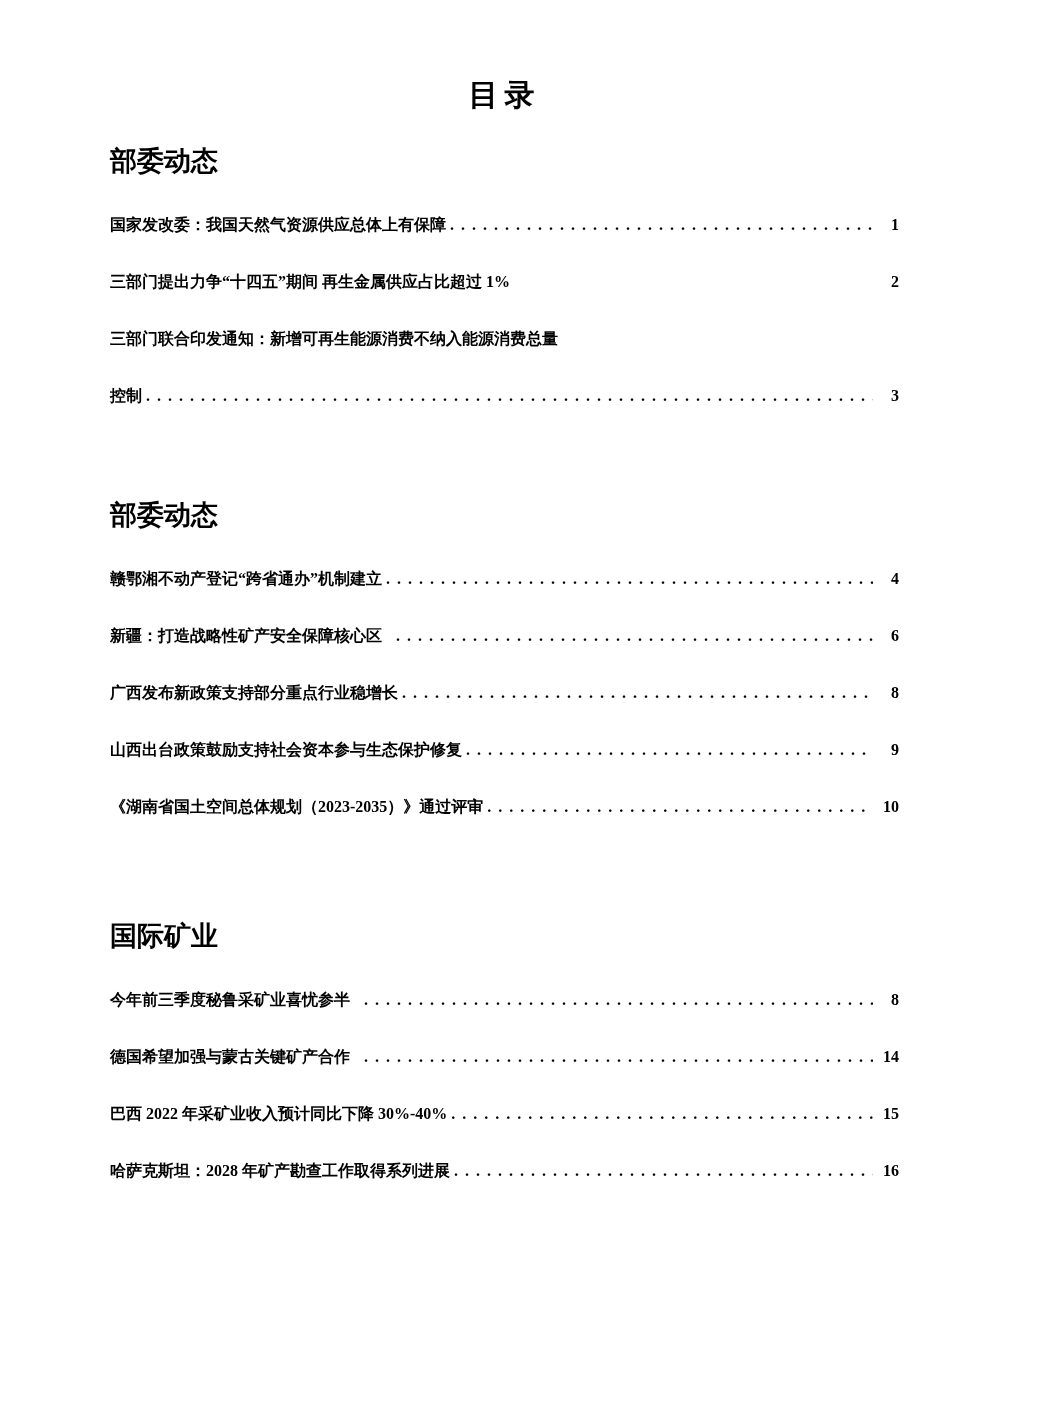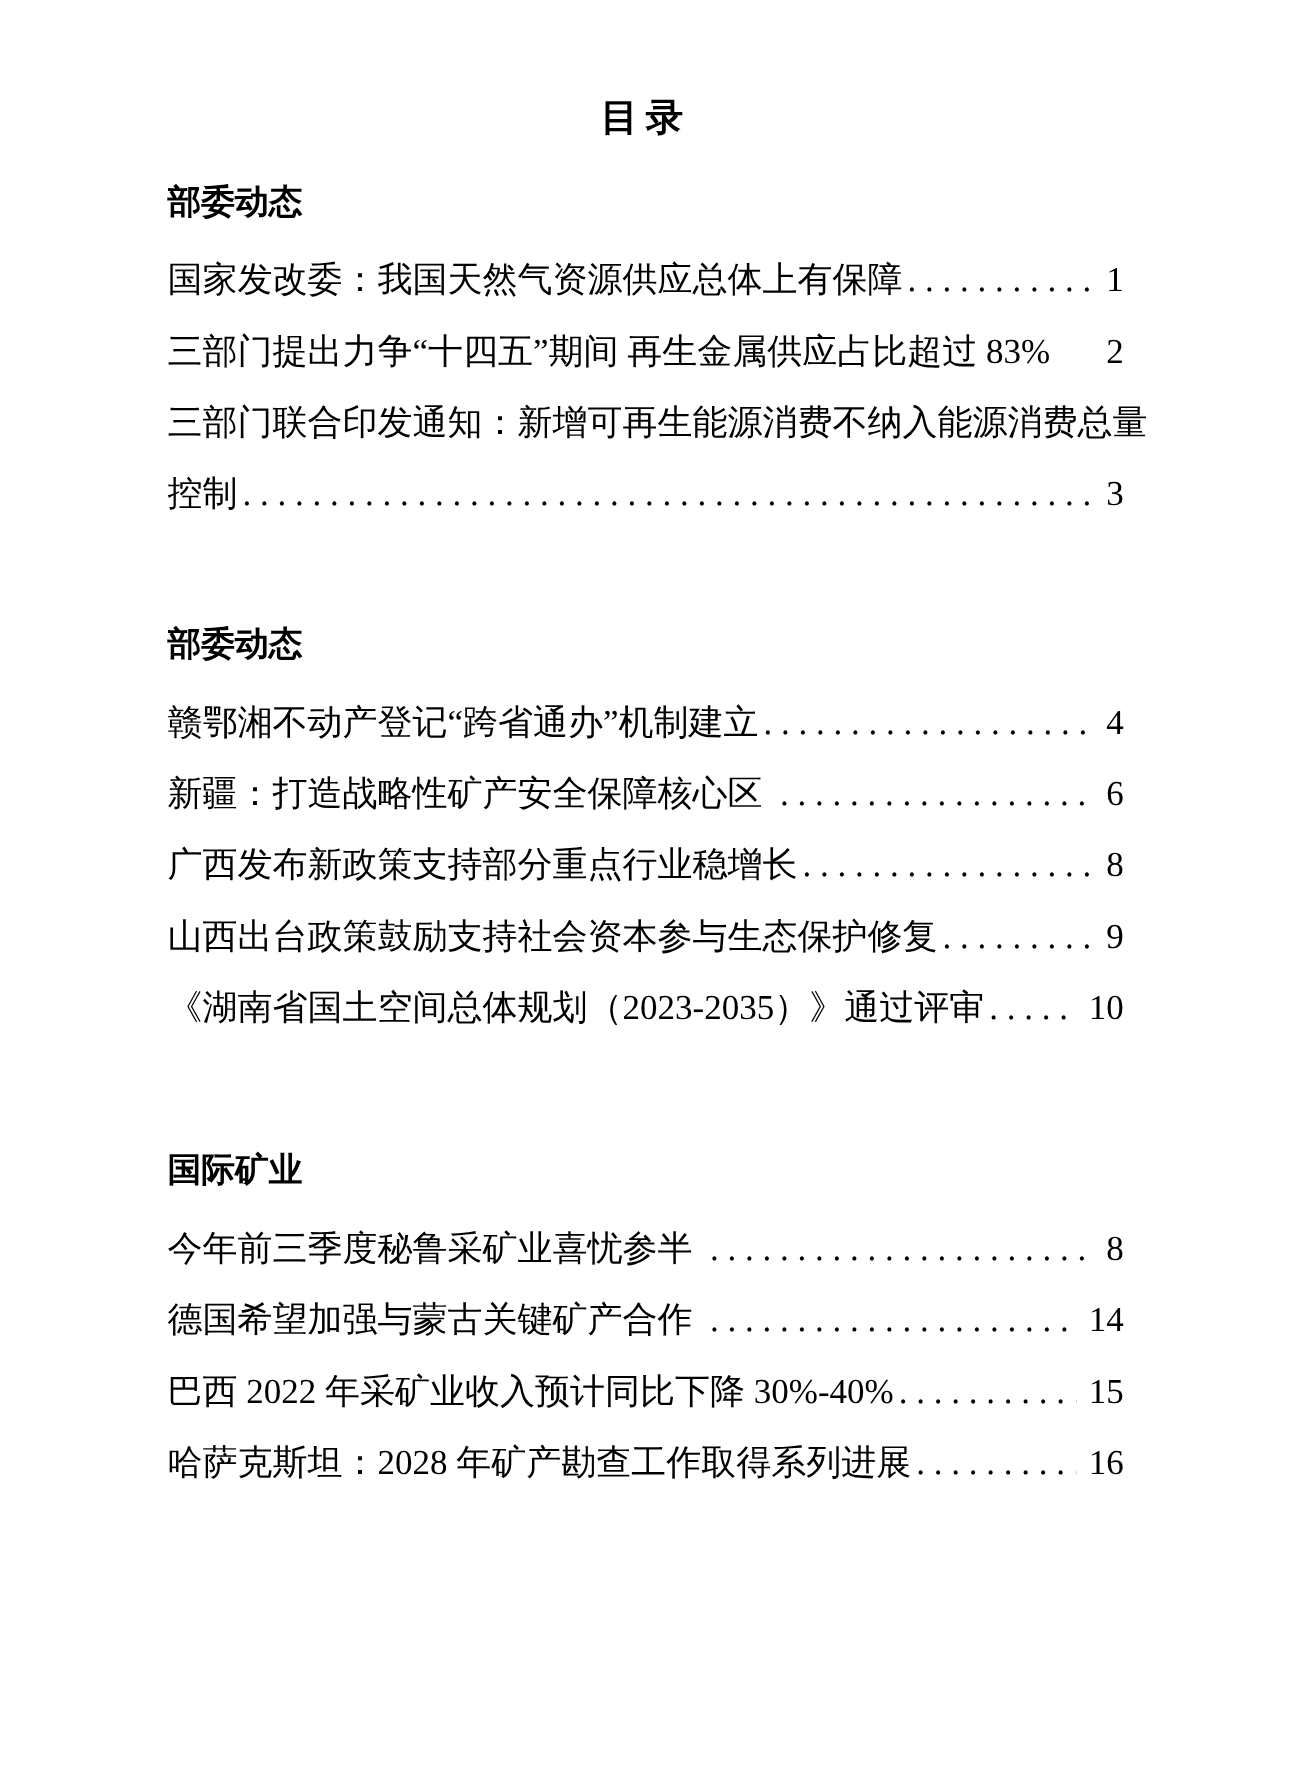--- a/index.html
+++ b/index.html
@@ -7,21 +7,21 @@
     padding: 0;
     background: #ffffff;
     color: #000000;
   }
   .page {
     position: relative;
     box-sizing: border-box;
     width: 1050px;
     height: 1415px;
     background: #ffffff;
-    padding: 76px 135px 0 118px;
+    padding: 76px 135px 0 94px;
     overflow: hidden;
     font-family: "Liberation Serif", "DejaVu Serif", serif;
   }
   h1.doc-title {
     margin: 0 0 30px 0;
     font-size: 30px;
     line-height: 38px;
     font-weight: 700;
     text-align: center;
     letter-spacing: 6px;
@@ -35,22 +35,22 @@
     font-size: 27px;
     line-height: 34px;
     font-weight: 700;
     font-family: "Liberation Sans", "DejaVu Sans", sans-serif;
   }
   .toc-row {
     display: flex;
     align-items: flex-end;
     height: 57px;
     line-height: 57px;
-    font-size: 28px;
-    font-weight: 400;
+    font-size: 16px;
+    font-weight: 700;
   }
   .entry-text {
     flex: 0 0 auto;
     white-space: nowrap;
   }
   .leader {
     flex: 1 1 auto;
     min-width: 0;
     overflow: hidden;
     white-space: nowrap;
@@ -75,21 +75,21 @@
   <h1 class="doc-title">目录</h1>
   <main id="toc">
       <section class="toc-section s1">
         <h2 class="section-heading">部委动态</h2>
         <div class="toc-row has-dots">
           <span class="entry-text">国家发改委：我国天然气资源供应总体上有保障</span>
           <span class="leader"></span>
           <span class="page-num">1</span>
         </div>
         <div class="toc-row">
-          <span class="entry-text">三部门提出力争“十四五”期间 再生金属供应占比超过 83%</span>
+          <span class="entry-text">三部门提出力争“十四五”期间 再生金属供应占比超过 1%</span>
           <span class="leader"></span>
           <span class="page-num">2</span>
         </div>
         <div class="toc-row cont">
           <span class="entry-text">三部门联合印发通知：新增可再生能源消费不纳入能源消费总量</span>
         </div>
         <div class="toc-row has-dots">
           <span class="entry-text">控制</span>
           <span class="leader"></span>
           <span class="page-num">3</span>

